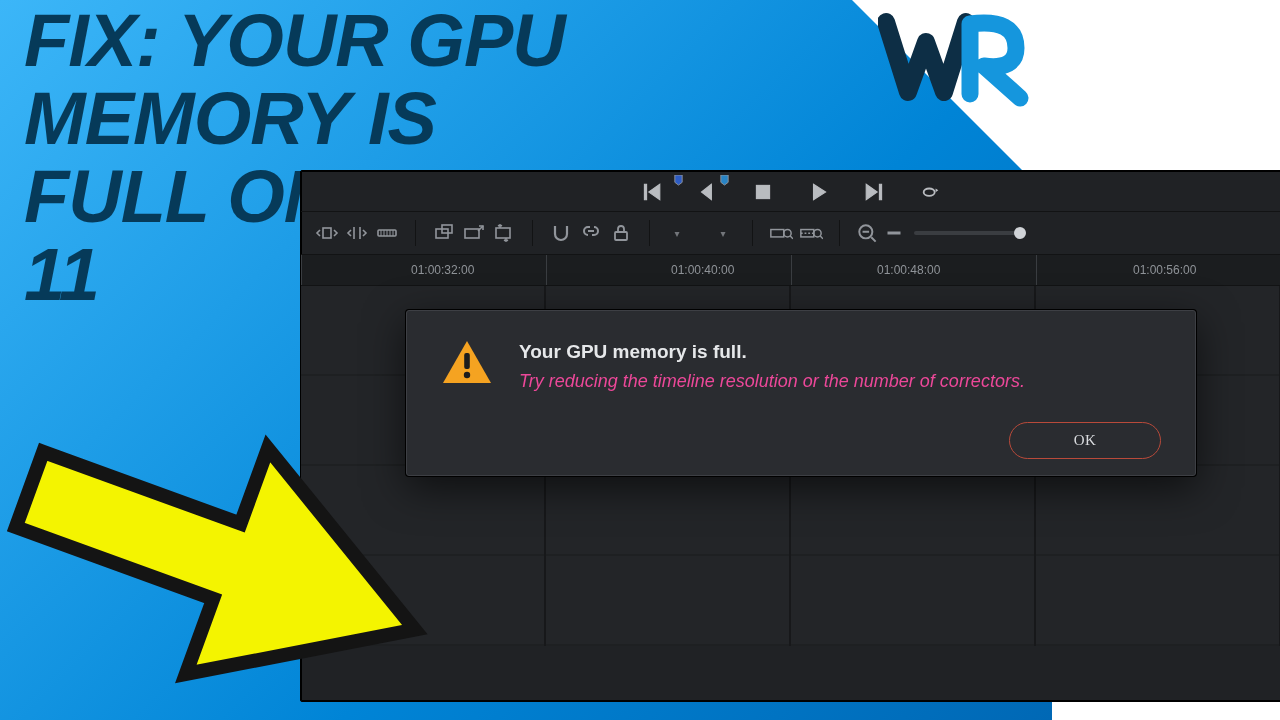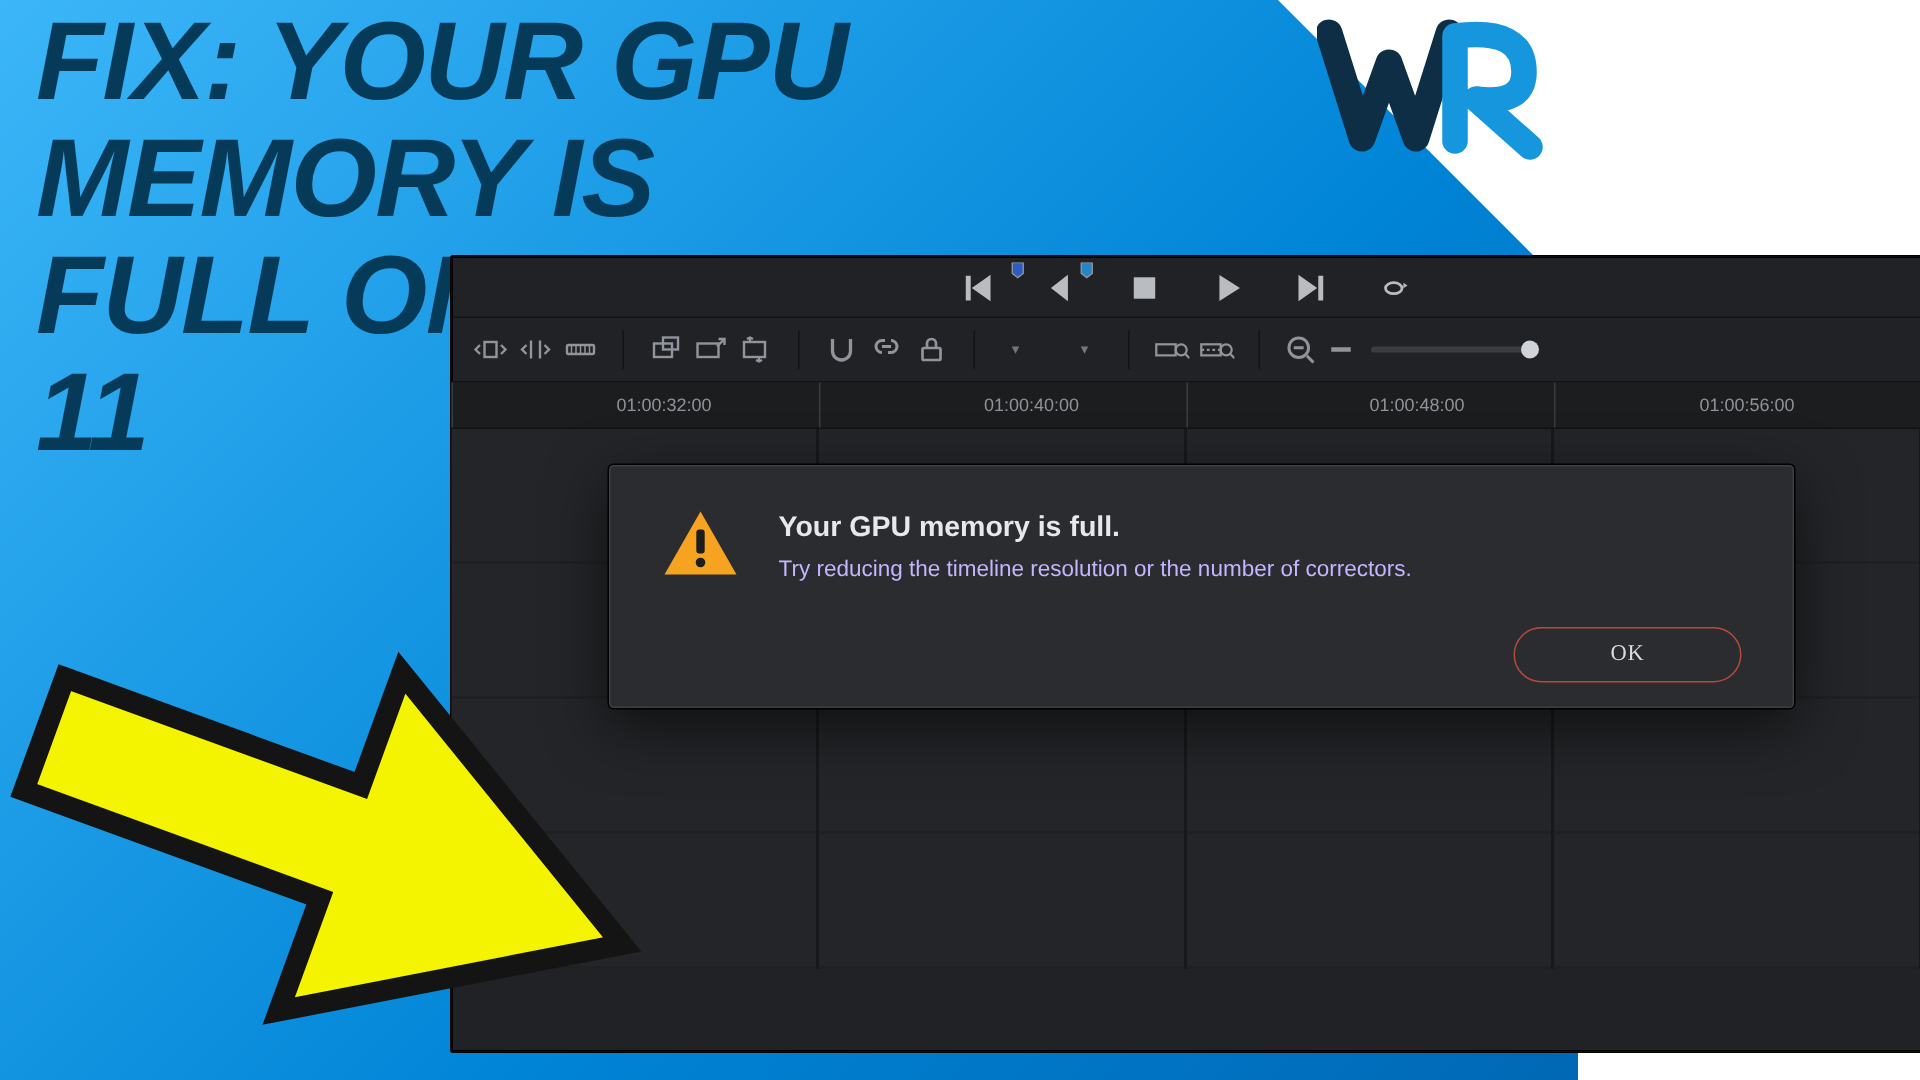--- a/index.html
+++ b/index.html
@@ -21,21 +21,21 @@
   .ruler{position:relative;height:30px;background:#1b1d1f;border-bottom:1px solid #121314;font-size:12px;color:#8f9398;}
   .ruler .tick{position:absolute;top:0;height:100%;border-left:1px solid #3a3d41;}
   .ruler .lbl{position:absolute;top:8px;white-space:nowrap;}
   .tracks{height:360px;background:repeating-linear-gradient(to bottom,#232528 0,#232528 88px,#1e2022 88px,#1e2022 90px);position:relative;}
   .grid{position:absolute;inset:0;background:repeating-linear-gradient(to right,transparent 0,transparent 243px,#17181a 243px,#17181a 245px);}
   
   .dlg{position:absolute;left:406px;top:310px;width:720px;background:#2a2c30;border:1px solid #3d3f44;border-radius:3px;box-shadow:0 12px 40px rgba(0,0,0,.6),0 0 0 1px #000;padding:28px 34px 16px;}
   .dlg-row{display:flex;gap:26px;align-items:flex-start;}
   .warn{width:52px;height:48px;flex:0 0 auto;}
   .dlg-title{color:#e6e8ea;font-size:19px;font-weight:600;margin:2px 0 8px;}
-  .dlg-msg{color:#c4b5fd;font-size:15px;}
+  .dlg-msg{color:#ec4899;font-size:18px;font-style:italic;}
   .dlg-actions{display:flex;justify-content:flex-end;margin-top:30px;}
   .btn-ok{min-width:150px;text-align:center;padding:9px 0;border:1.5px solid #b94a3a;border-radius:22px;color:#d9dbde;font-size:15px;letter-spacing:.5px;cursor:pointer;font-family:Liberation Serif, serif;}
   
   .big-arrow{position:absolute;left:-20px;top:280px;width:510px;height:430px;pointer-events:none;}
   .marker{position:absolute;width:11px;height:11px;top:4px;}
   .chev{font-size:10px;color:#7d8085;margin-left:-2px;}
 </style>
 </head>
 <body>
 
@@ -187,23 +187,23 @@
         </span>
       <div class="slider">
           <div class="knob"></div>
         </div>
     </div>
 
     <div class="ruler">
       <div class="tick" style="left:0px"></div>
       <span class="lbl" style="left:110px">01:00:32:00</span>
       <div class="tick" style="left:245px"></div>
-      <span class="lbl" style="left:355px">01:00:40:00</span>
+      <span class="lbl" style="left:370px">01:00:40:00</span>
       <div class="tick" style="left:490px"></div>
-      <span class="lbl" style="left:612px">01:00:48:00</span>
+      <span class="lbl" style="left:576px">01:00:48:00</span>
       <div class="tick" style="left:735px"></div>
       <span class="lbl" style="left:832px">01:00:56:00</span>
     </div>
 
     <div class="tracks">
       <div class="grid"></div>
     </div>
   </div>
 
   <div class="dlg">

